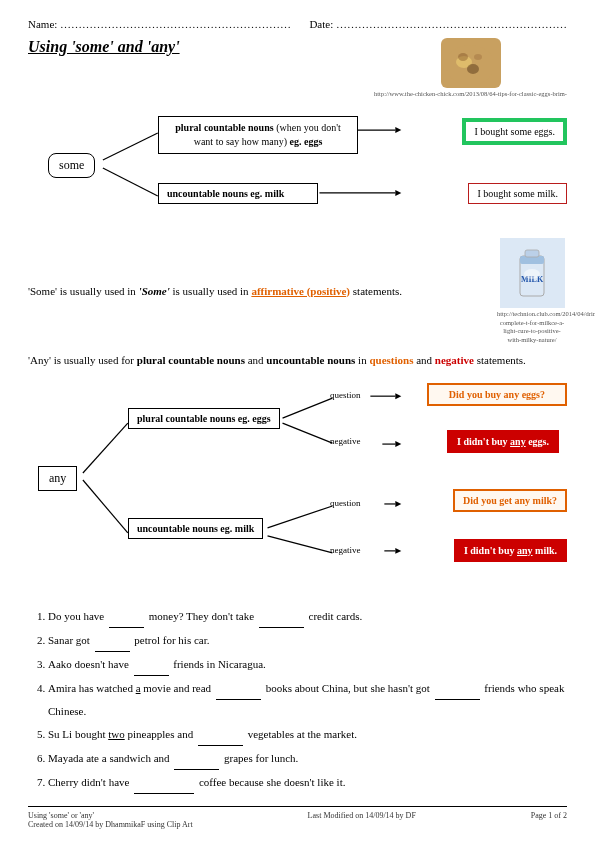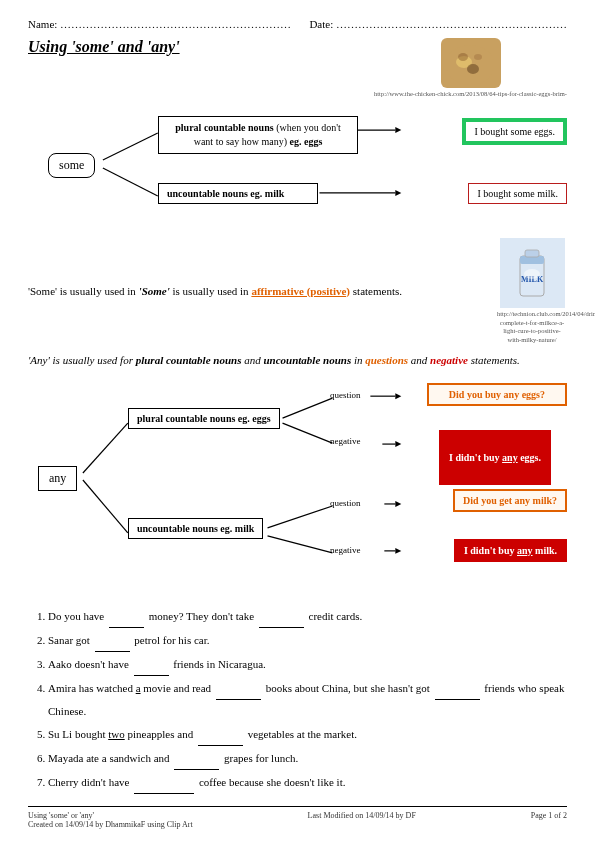--- a/index.html
+++ b/index.html
@@ -160,21 +160,20 @@
       margin-top: 2px;
       line-height: 1.3;
       max-width: 70px;
     }
 
     
     .any-section {
       margin: 6px 0;
       font-size: 11px;
       line-height: 1.6;
-      font-style: italic;
     }
     .red-bold { color: #cc0000; font-weight: bold; }
     .orange-q { color: #e06000; font-weight: bold; }
 
     
     .diagram2 {
       position: relative;
       margin: 8px 0 12px 0;
       height: 215px;
     }
@@ -221,24 +220,24 @@
       top: 5px;
       border: 2px solid #e06000;
       padding: 4px 20px;
       font-size: 10px;
       background: #fff8f0;
       color: #e06000;
       font-weight: bold;
     }
     .box-n1 {
       position: absolute;
-      right: 16px;
+      right: 8px;
       top: 52px;
       border: 2px solid #cc0000;
-      padding: 20px 8px;
+      padding: 4px 8px;
       font-size: 10px;
       background: #cc0000;
       color: #fff;
       font-weight: bold;
     }
     .box-q2 {
       position: absolute;
       right: 0;
       top: 111px;
       border: 2px solid #e06000;

